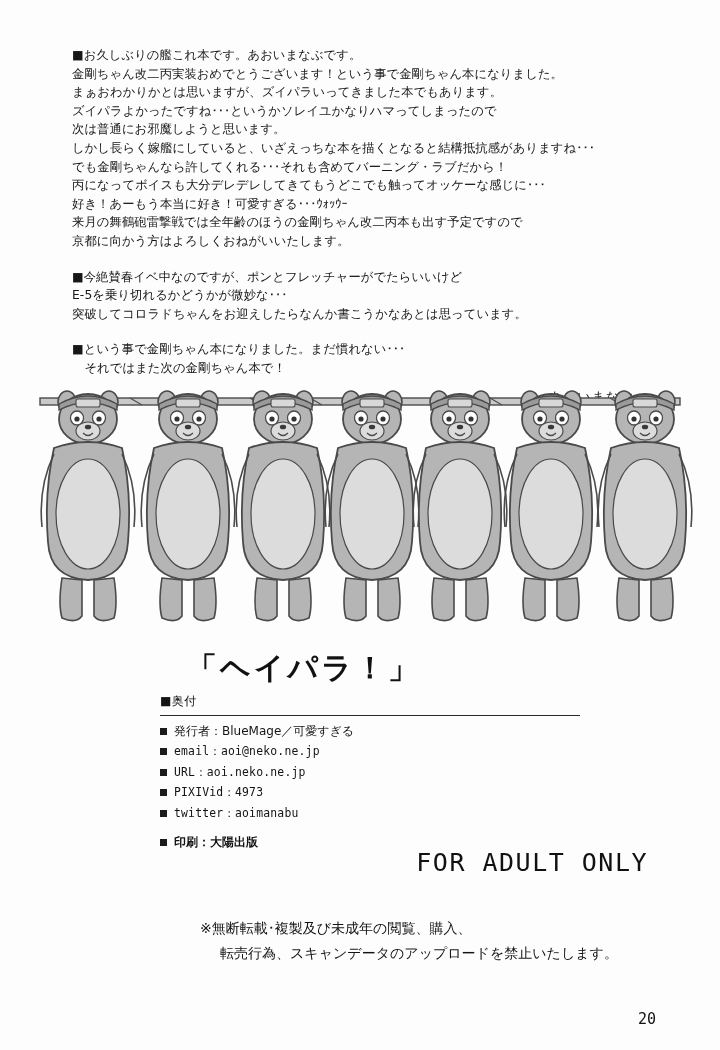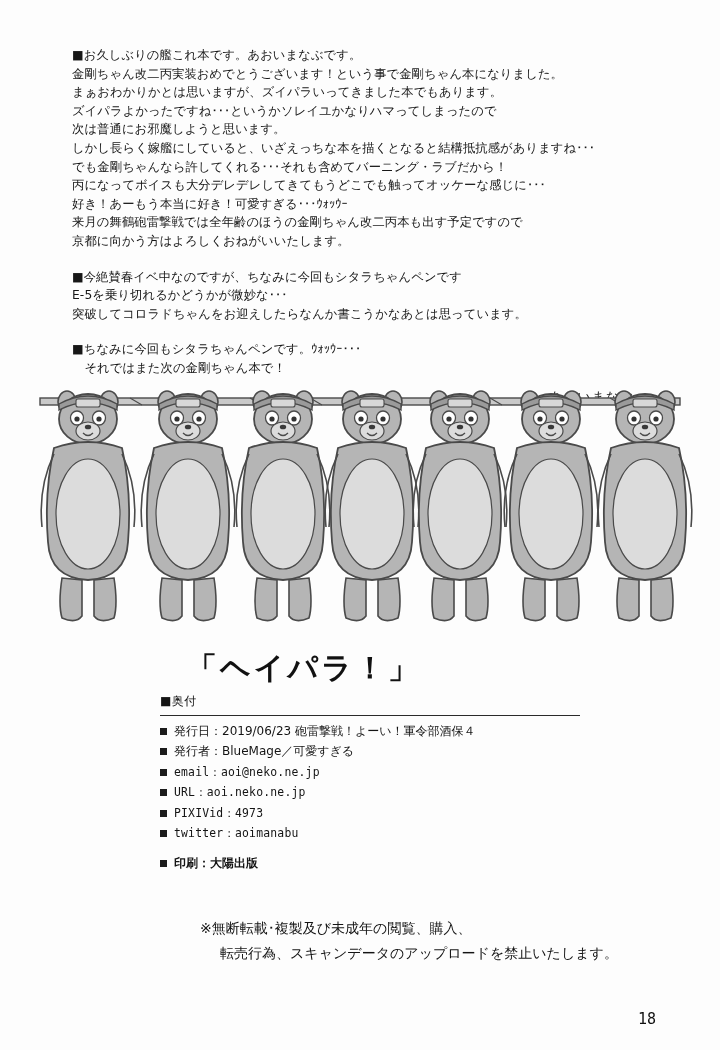--- a/index.html
+++ b/index.html
@@ -167,25 +167,25 @@
 まぁおわかりかとは思いますが、ズイパラいってきました本でもあります。
 ズイパラよかったですね･･･というかソレイユかなりハマってしまったので
 次は普通にお邪魔しようと思います。
 しかし長らく嫁艦にしていると、いざえっちな本を描くとなると結構抵抗感がありますね･･･
 でも金剛ちゃんなら許してくれる･･･それも含めてバーニング・ラブだから！
 丙になってボイスも大分デレデレしてきてもうどこでも触ってオッケーな感じに･･･
 好き！あーもう本当に好き！可愛すぎる･･･ｳｫｯｳｰ
 来月の舞鶴砲雷撃戦では全年齢のほうの金剛ちゃん改二丙本も出す予定ですので
 京都に向かう方はよろしくおねがいいたします。</p>
     <div class="para-gap"></div>
-    <p>■今絶賛春イベ中なのですが、ちなみに今回もシタラちゃんペンです
+    <p>■今絶賛春イベ中なのですが、ポンとフレッチャーがでたらいいけど
 E-5を乗り切れるかどうかが微妙な･･･
 突破してコロラドちゃんをお迎えしたらなんか書こうかなあとは思っています。</p>
     <div class="para-gap"></div>
-    <p>■ちなみに今回もシタラちゃんペンです。ｳｫｯｳｰ･･･
+    <p>■という事で金剛ちゃん本になりました。まだ慣れない･･･
 　それではまた次の金剛ちゃん本で！</p>
     <div class="sig">あおいまなぶ</div>
   </div>
 
   <div class="illo">
     <svg width="720" height="260" viewBox="0 0 720 260" xmlns="http://www.w3.org/2000/svg">
       <defs>
         <g id="bear">
 
           <ellipse cx="-21" cy="10" rx="9" ry="11" fill="#b5b5b5" stroke="#4a4a4a" stroke-width="1.6"></ellipse>
@@ -258,24 +258,20 @@
   </div>
 
   <div class="book-title">「ヘイパラ！」</div>
 
   <div class="colophon">
     <div class="colophon-head">■奥付</div>
     <hr class="rule">
 
     <div class="col-row">
       <span class="sq"></span>
-      <span class="col-txt">発行日：2019/06/23  砲雷撃戦！よーい！軍令部酒保４</span>
-    </div>
-    <div class="col-row">
-      <span class="sq"></span>
       <span class="col-txt">発行者：BlueMage／可愛すぎる</span>
     </div>
     <div class="col-row">
       <span class="sq"></span>
       <span class="col-txt mono">email：aoi@neko.ne.jp</span>
     </div>
     <div class="col-row">
       <span class="sq"></span>
       <span class="col-txt mono">URL：aoi.neko.ne.jp</span>
     </div>
@@ -287,21 +283,22 @@
       <span class="sq"></span>
       <span class="col-txt mono">twitter：aoimanabu</span>
     </div>
 
     <div class="col-row print-row">
       <span class="sq"></span>
       <span class="col-txt">印刷：大陽出版</span>
     </div>
   </div>
 
+  <div class="adult">FOR ADULT ONLY</div>
 
   <div class="notice">
     <div>※無断転載･複製及び未成年の閲覧、購入、</div>
     <div class="l2">転売行為、スキャンデータのアップロードを禁止いたします。</div>
   </div>
 
-  <div class="page-number">18</div>
+  <div class="page-number">20</div>
 
 </div>
 
 </body></html>

